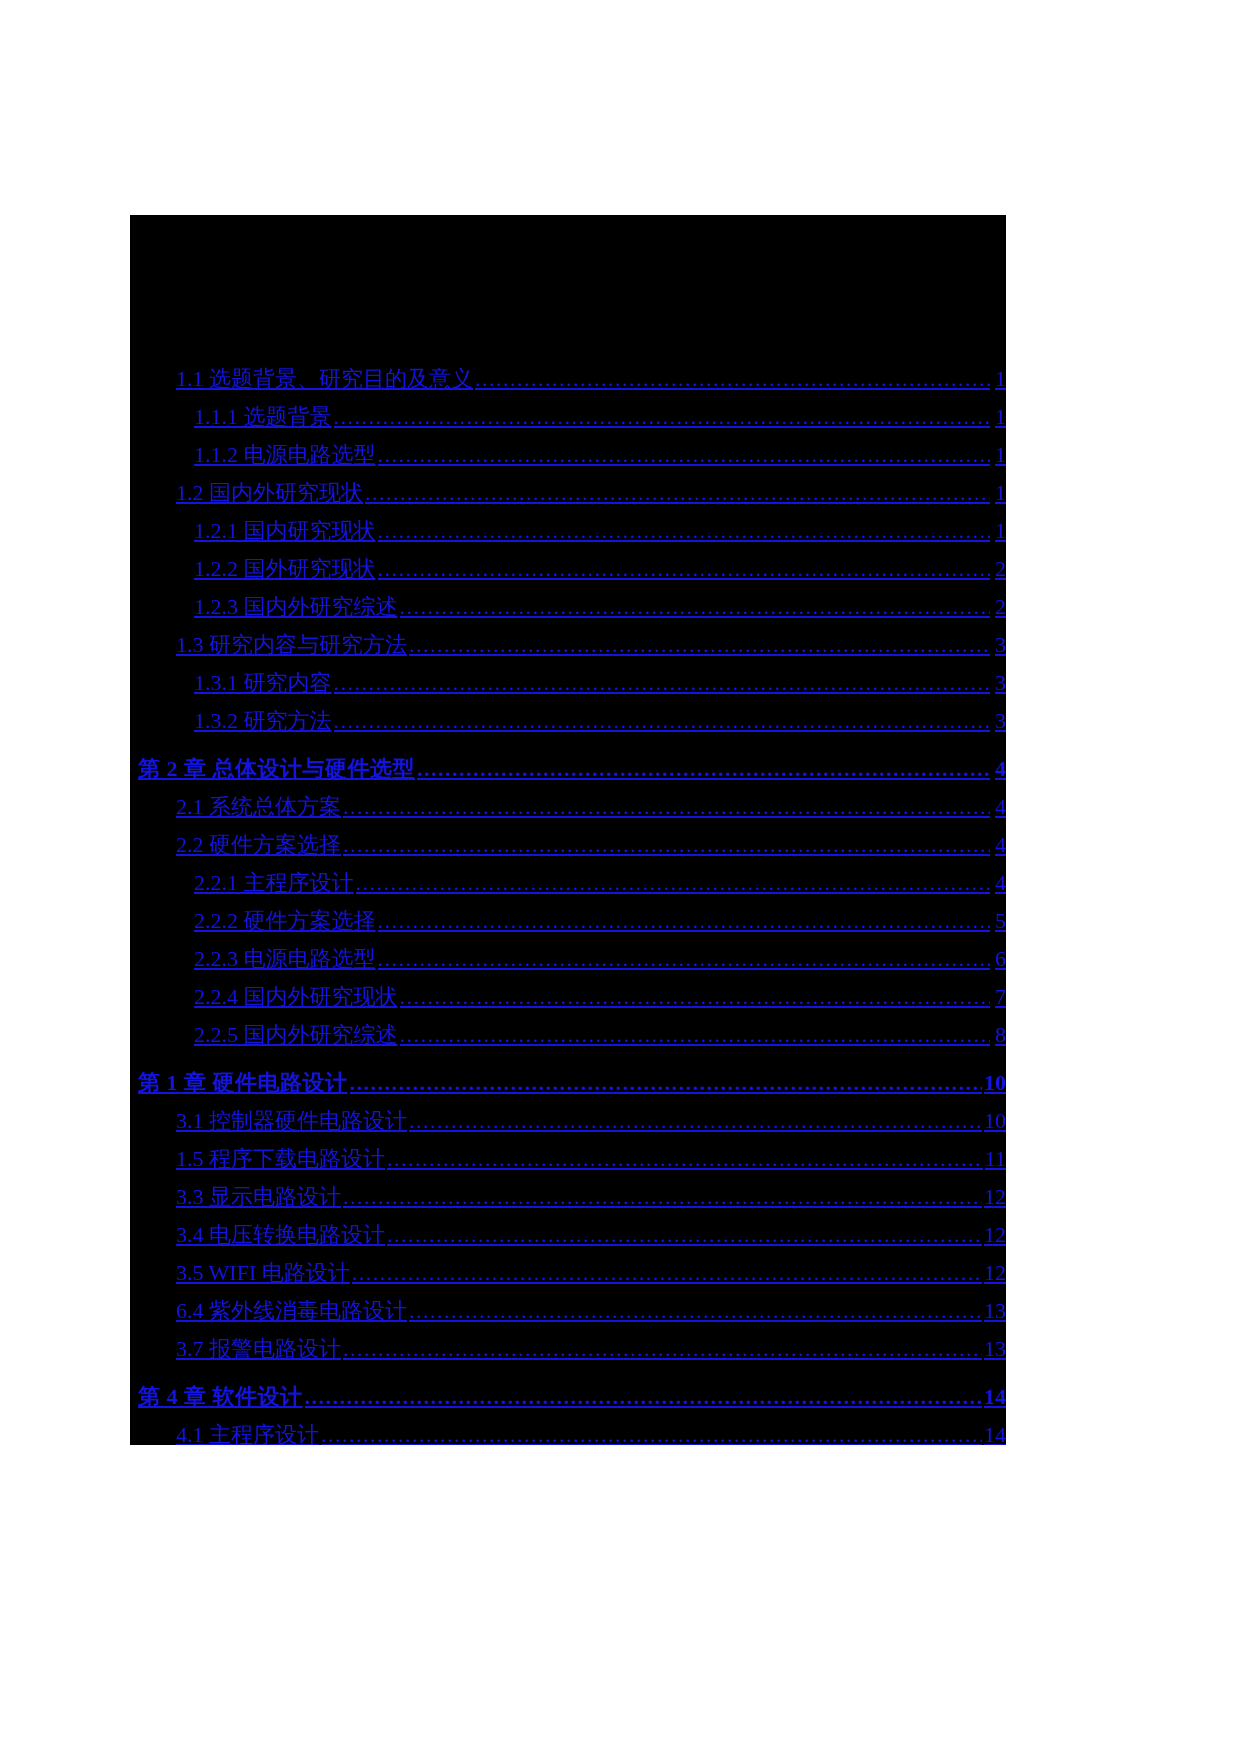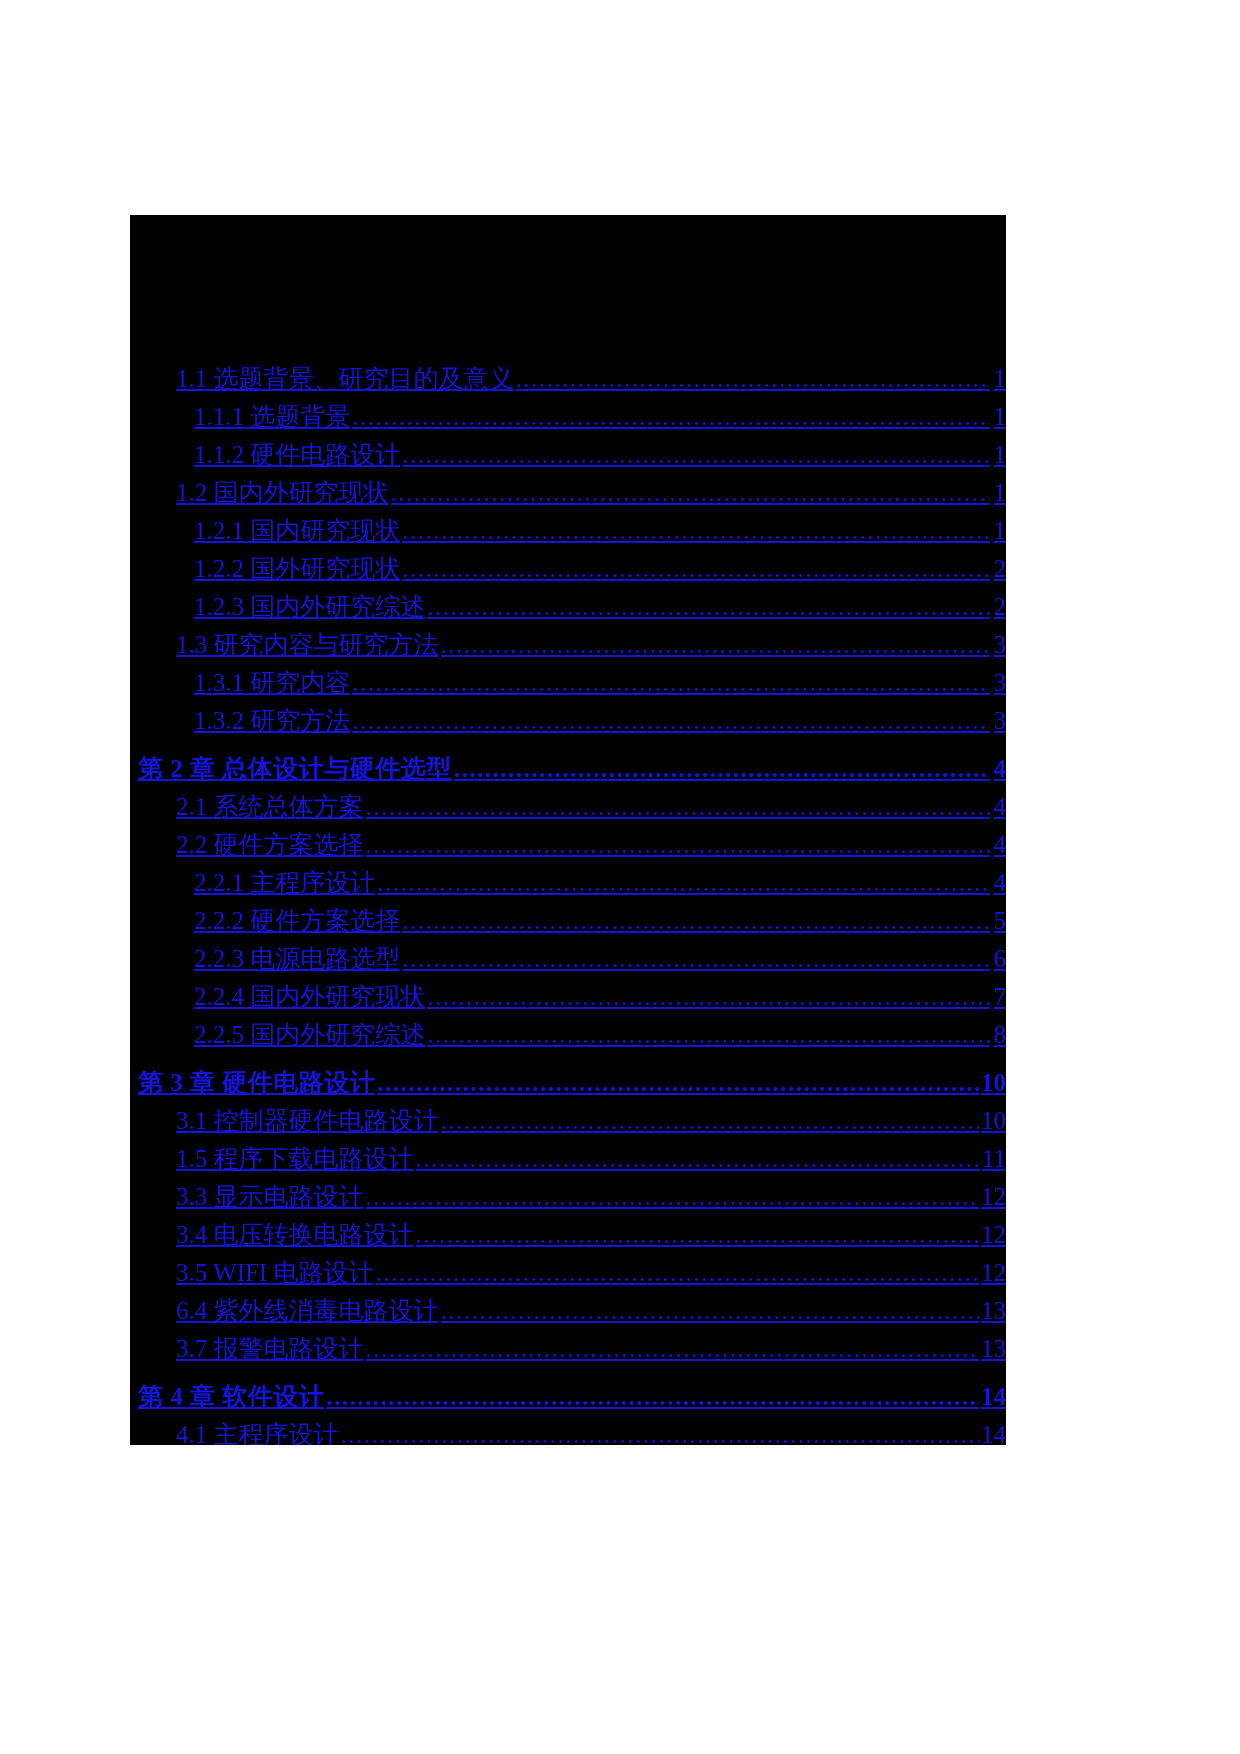--- a/index.html
+++ b/index.html
@@ -33,21 +33,21 @@
   .toc {
     position: absolute;
     left: 0;
     top: 0;
     width: 876px;
   }
   .toc-entry {
     display: flex;
     align-items: baseline;
     color: #1414e0;
-    font-size: 25px;
+    font-size: 22px;
     line-height: 38px;
     height: 38px;
     white-space: nowrap;
     text-decoration: none;
     overflow: hidden;
   }
   .toc-entry .label {
     text-decoration: underline;
     text-underline-offset: 2px;
     flex: 0 0 auto;
@@ -87,21 +87,21 @@
           <span class="label">1.1  选题背景、研究目的及意义</span>
           <span class="dots">................................................................................................................................................................</span>
           <span class="pg">1</span>
         </a>
         <a class="toc-entry lvl-2" href="#">
           <span class="label">1.1.1  选题背景</span>
           <span class="dots">................................................................................................................................................................</span>
           <span class="pg">1</span>
         </a>
         <a class="toc-entry lvl-2" href="#">
-          <span class="label">1.1.2  硬件电路设计</span>
+          <span class="label">1.1.2  电源电路选型</span>
           <span class="dots">................................................................................................................................................................</span>
           <span class="pg">1</span>
         </a>
         <a class="toc-entry lvl-1" href="#">
           <span class="label">1.2  国内外研究现状</span>
           <span class="dots">................................................................................................................................................................</span>
           <span class="pg">1</span>
         </a>
         <a class="toc-entry lvl-2" href="#">
           <span class="label">1.2.1 国内研究现状</span>
@@ -167,21 +167,21 @@
           <span class="label">2.2.4  国内外研究现状</span>
           <span class="dots">................................................................................................................................................................</span>
           <span class="pg">7</span>
         </a>
         <a class="toc-entry lvl-2" href="#">
           <span class="label">2.2.5  国内外研究综述</span>
           <span class="dots">................................................................................................................................................................</span>
           <span class="pg">8</span>
         </a>
         <a class="toc-entry lvl-0 gap-before" href="#">
-          <span class="label">第 3 章   硬件电路设计</span>
+          <span class="label">第 1 章   硬件电路设计</span>
           <span class="dots">................................................................................................................................................................</span>
           <span class="pg">10</span>
         </a>
         <a class="toc-entry lvl-1" href="#">
           <span class="label">3.1  控制器硬件电路设计</span>
           <span class="dots">................................................................................................................................................................</span>
           <span class="pg">10</span>
         </a>
         <a class="toc-entry lvl-1" href="#">
           <span class="label">1.5  程序下载电路设计</span>

